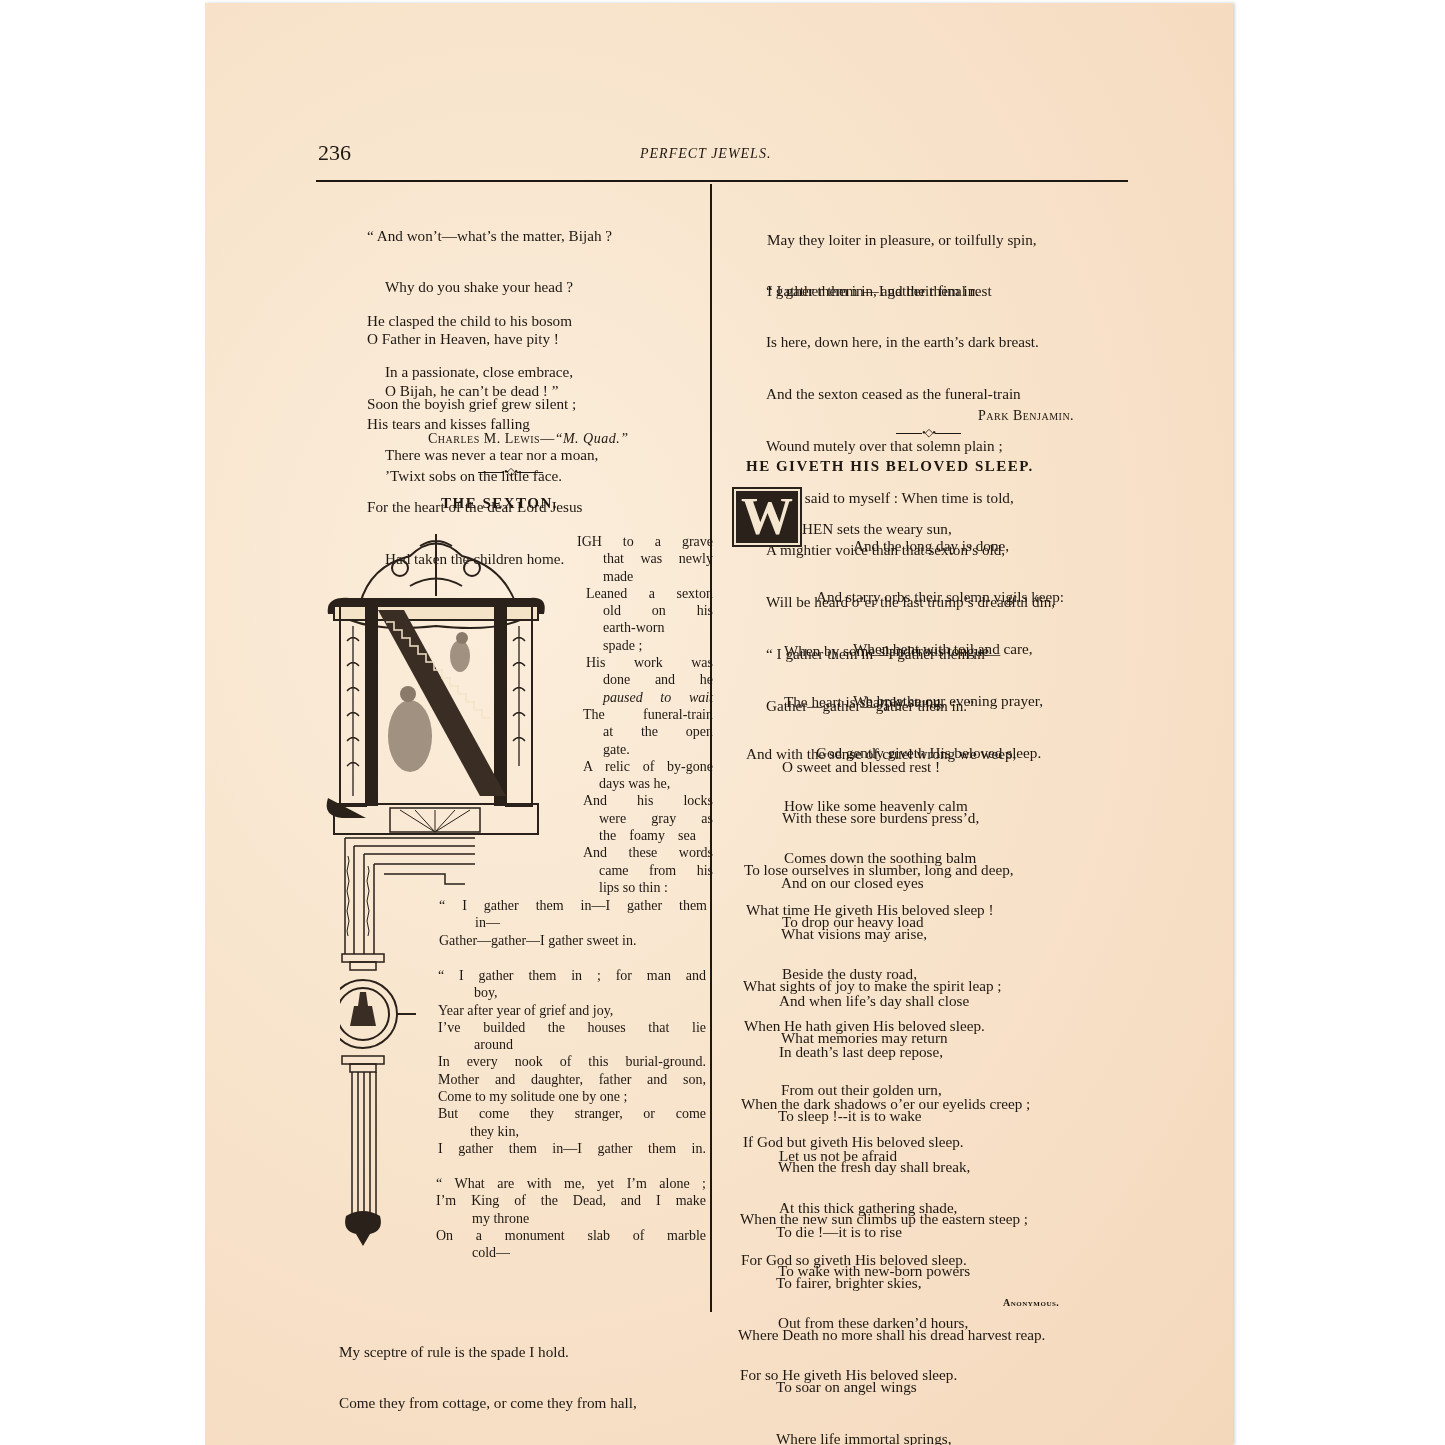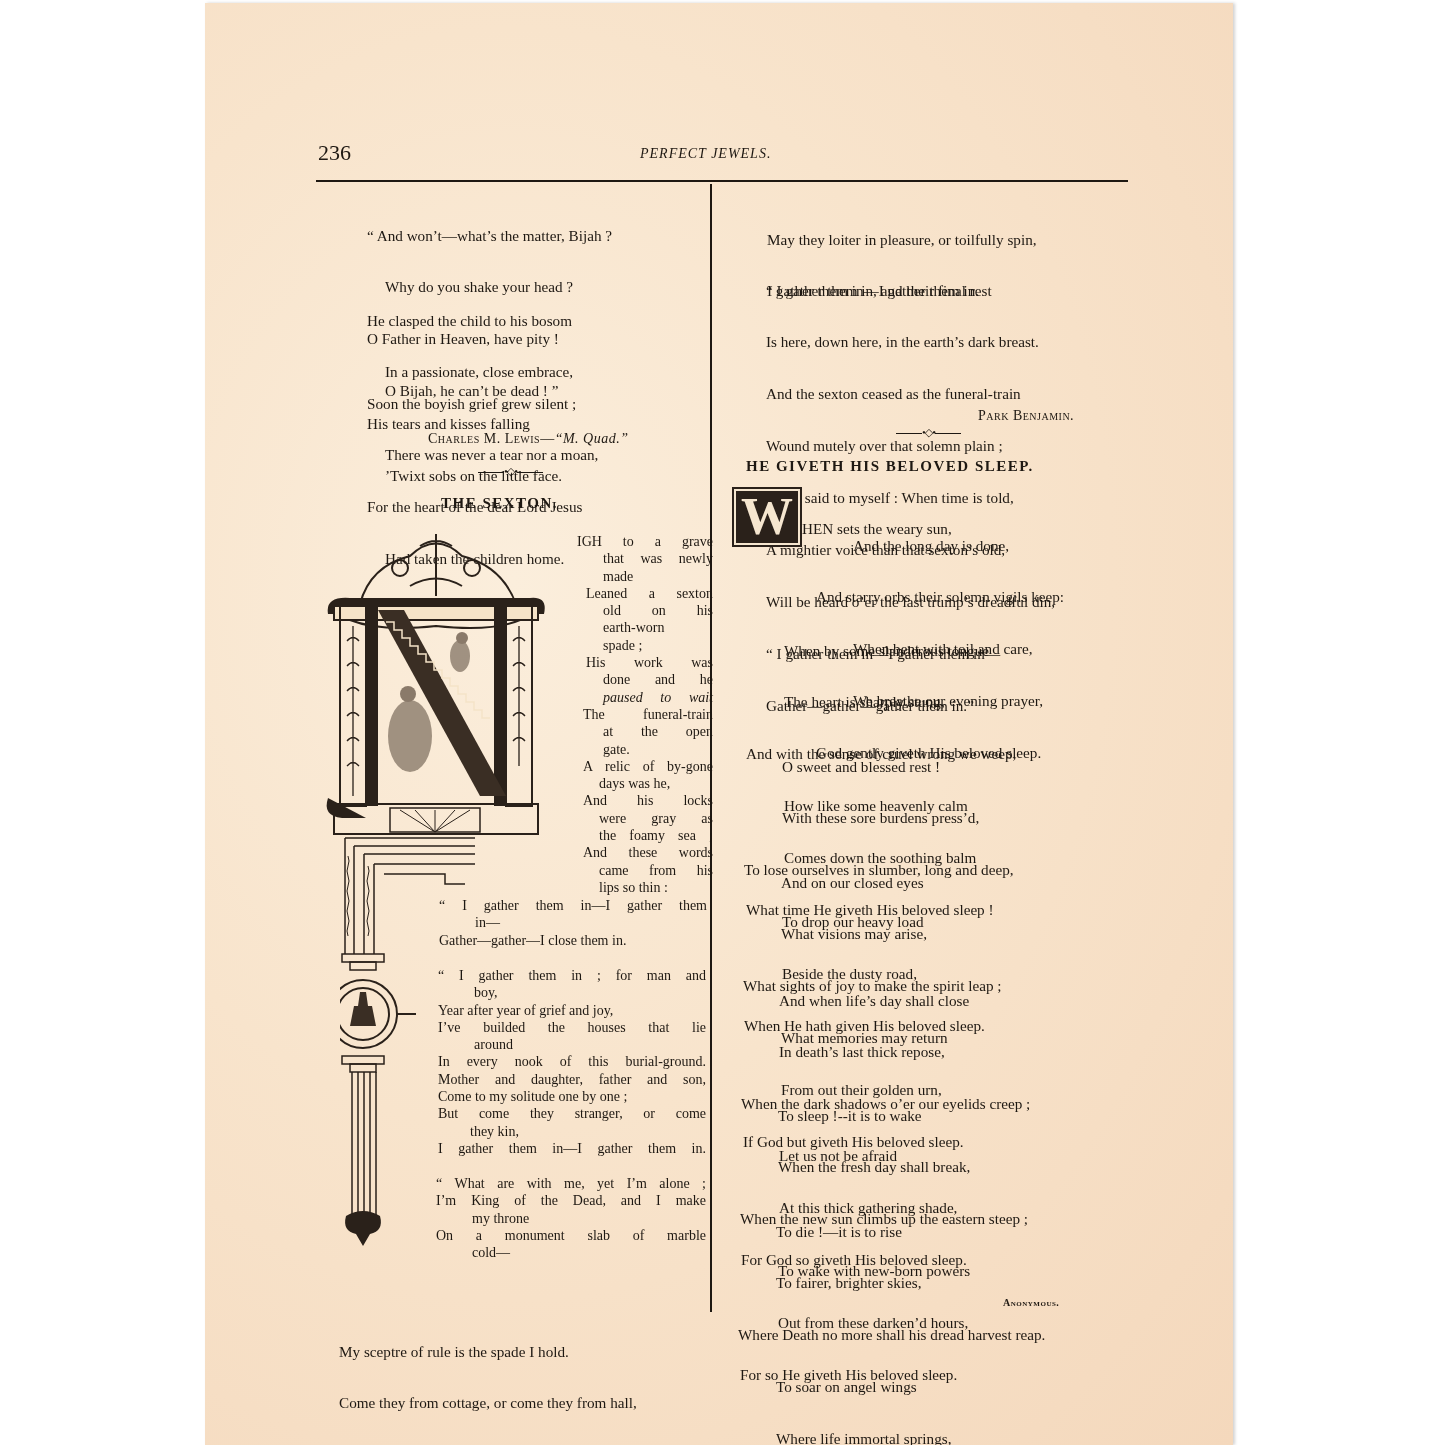--- a/index.html
+++ b/index.html
@@ -143,21 +143,21 @@
   <span class="ln" style="padding-left:22px;">were gray as</span>
   <span class="ln" style="padding-left:22px;">the foamy sea ;</span>
   <span class="ln" style="padding-left:6px;">And these words</span>
   <span class="ln" style="padding-left:22px;">came from his</span>
   <span class="ln" style="padding-left:22px; text-align-last:left;">lips so thin :</span>
 </div>
 
 <div class="serif justify" style="left:439px; top:897px; width:268px;">
   <span class="ln">“ I gather them in—I gather them</span>
   <span class="ln" style="padding-left:36px; text-align-last:left;">in—</span>
-  <span class="ln" style="text-align-last:left;">Gather—gather—I close them in.</span>
+  <span class="ln" style="text-align-last:left;">Gather—gather—I gather sweet in.</span>
 </div>
 
 <div class="serif justify" style="left:438px; top:967px; width:268px;">
   <span class="ln">“ I gather them in ; for man and</span>
   <span class="ln" style="padding-left:36px; text-align-last:left;">boy,</span>
   <span class="ln" style="text-align-last:left;">Year after year of grief and joy,</span>
   <span class="ln">I’ve builded the houses that lie</span>
   <span class="ln" style="padding-left:36px; text-align-last:left;">around</span>
   <span class="ln">In every nook of this burial-ground.</span>
   <span class="ln">Mother and daughter, father and son,</span>
@@ -234,21 +234,21 @@
   <span class="ln i2">And on our closed eyes</span>
   <span class="ln i2">What visions may arise,</span>
   <span class="ln">What sights of joy to make the spirit leap ;</span>
   <span class="ln i2">What memories may return</span>
   <span class="ln i2">From out their golden urn,</span>
   <span class="ln">If God but giveth His beloved sleep.</span>
 </div>
 
 <div class="serif stanza" style="left:741px; top:957px;">
   <span class="ln i2">And when life’s day shall close</span>
-  <span class="ln i2">In death’s last thick repose,</span>
+  <span class="ln i2">In death’s last deep repose,</span>
   <span class="ln">When the dark shadows o’er our eyelids creep ;</span>
   <span class="ln i2">Let us not be afraid</span>
   <span class="ln i2">At this thick gathering shade,</span>
   <span class="ln">For God so giveth His beloved sleep.</span>
 </div>
 
 <div class="serif stanza" style="left:740px; top:1072px;">
   <span class="ln i2">To sleep !--it is to wake</span>
   <span class="ln i2">When the fresh day shall break,</span>
   <span class="ln">When the new sun climbs up the eastern steep ;</span>

